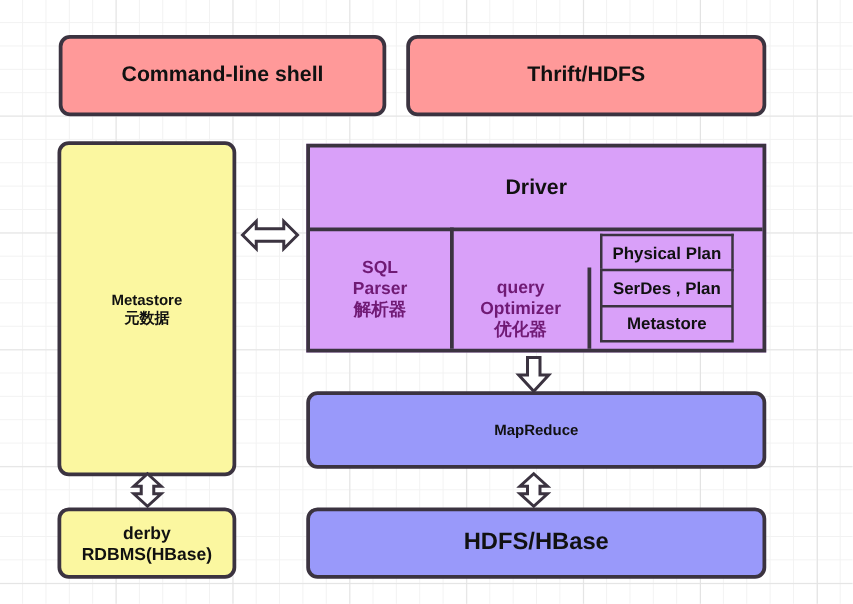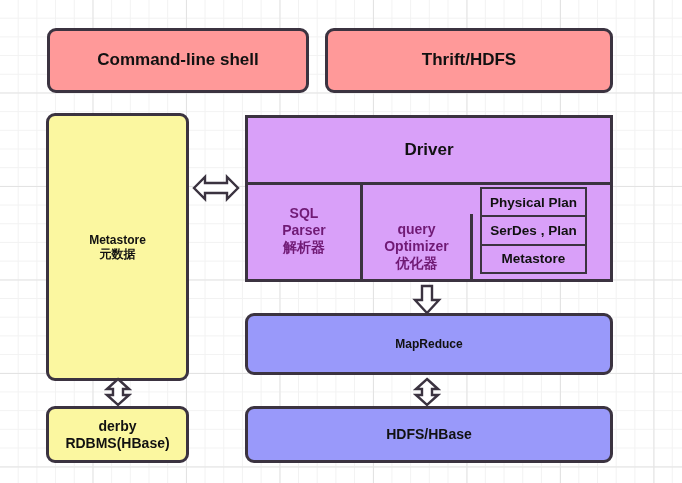--- a/index.html
+++ b/index.html
@@ -103,21 +103,21 @@
     box-sizing: border-box;
     border: 2px solid #3b3340;
     border-bottom-width: 0;
     display: flex; align-items: center; justify-content: center;
     font-size: 13.5px; font-weight: bold; color: #111111;
   }
   .stack-cell:last-child { border-bottom-width: 2px; }
 
   
   #mapreduce { left: 245px; top: 313px; width: 368px; height: 62px; font-size: 12px; }
-  #hdfs      { left: 245px; top: 406px; width: 368px; height: 57px; font-size: 14px; }
+  #hdfs      { left: 245px; top: 406px; width: 368px; height: 57px; font-size: 19px; }
 
   
   .arrow { position: absolute; }
   .arrow svg { display: block; }
 
   #arrow-meta-driver { left: 192px; top: 172px; }
   #arrow-driver-mr   { left: 412px; top: 284px; }
   #arrow-mr-hdfs     { left: 413px; top: 377px; }
   #arrow-meta-derby  { left: 104px; top: 377px; }
 </style>

